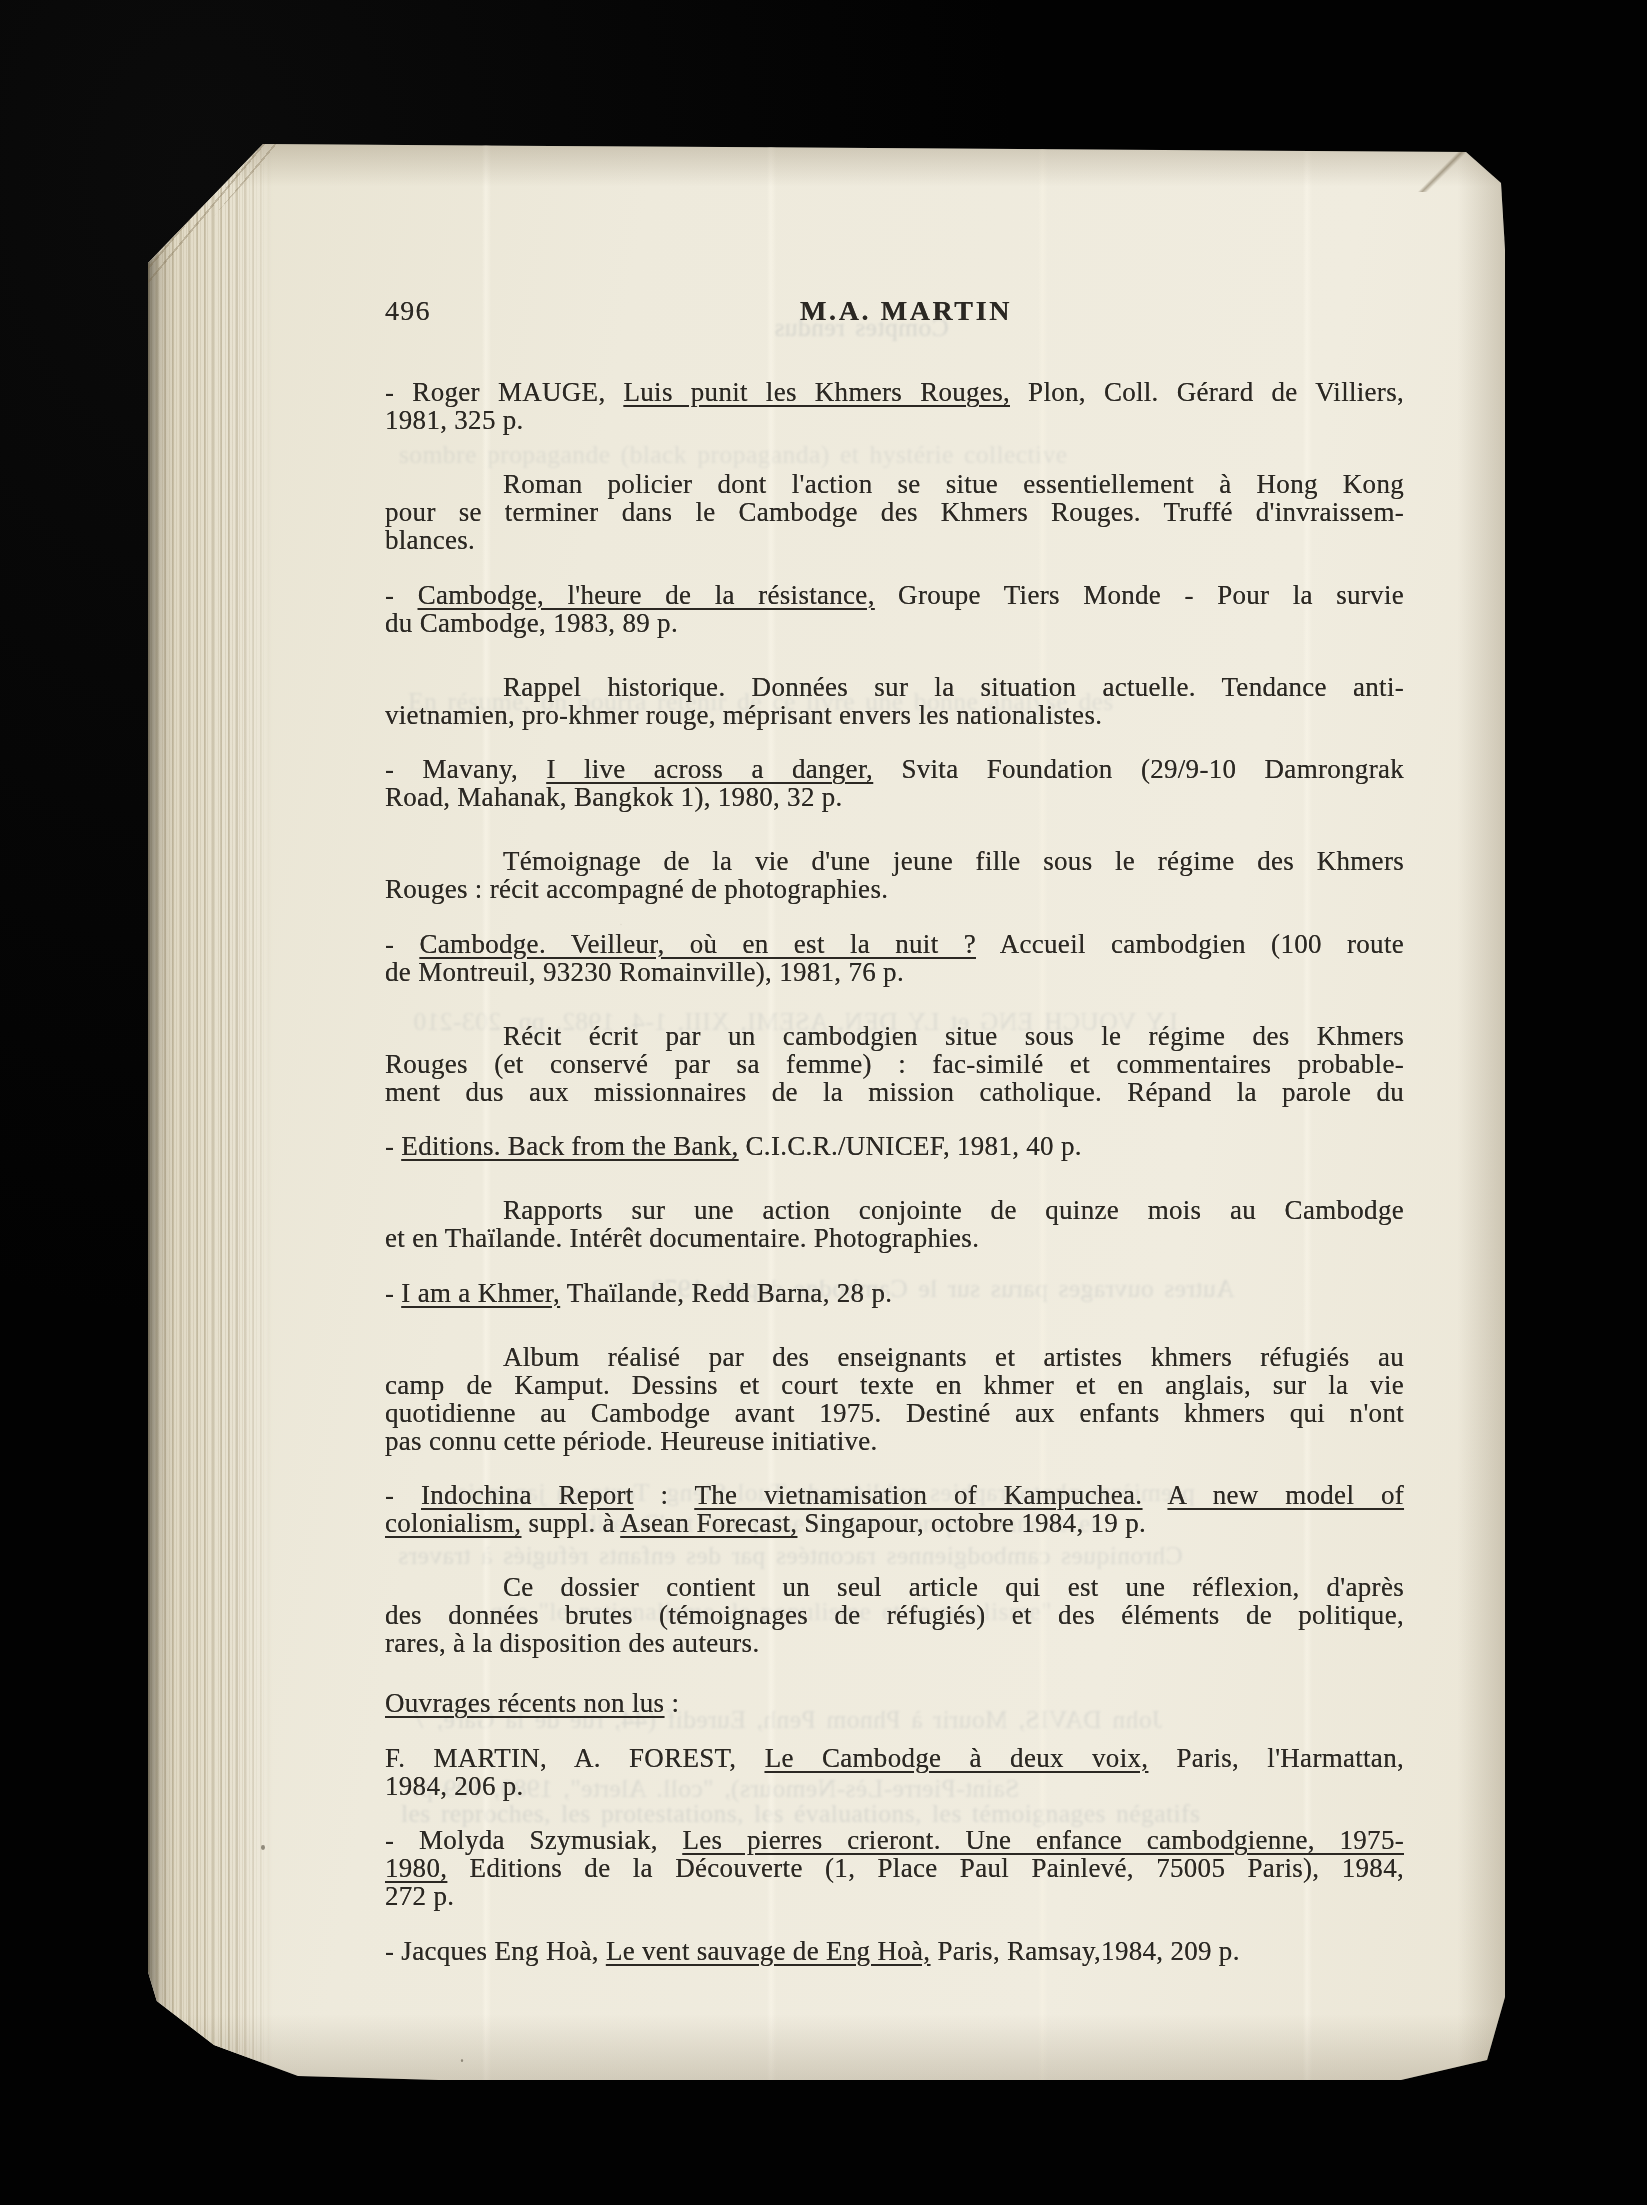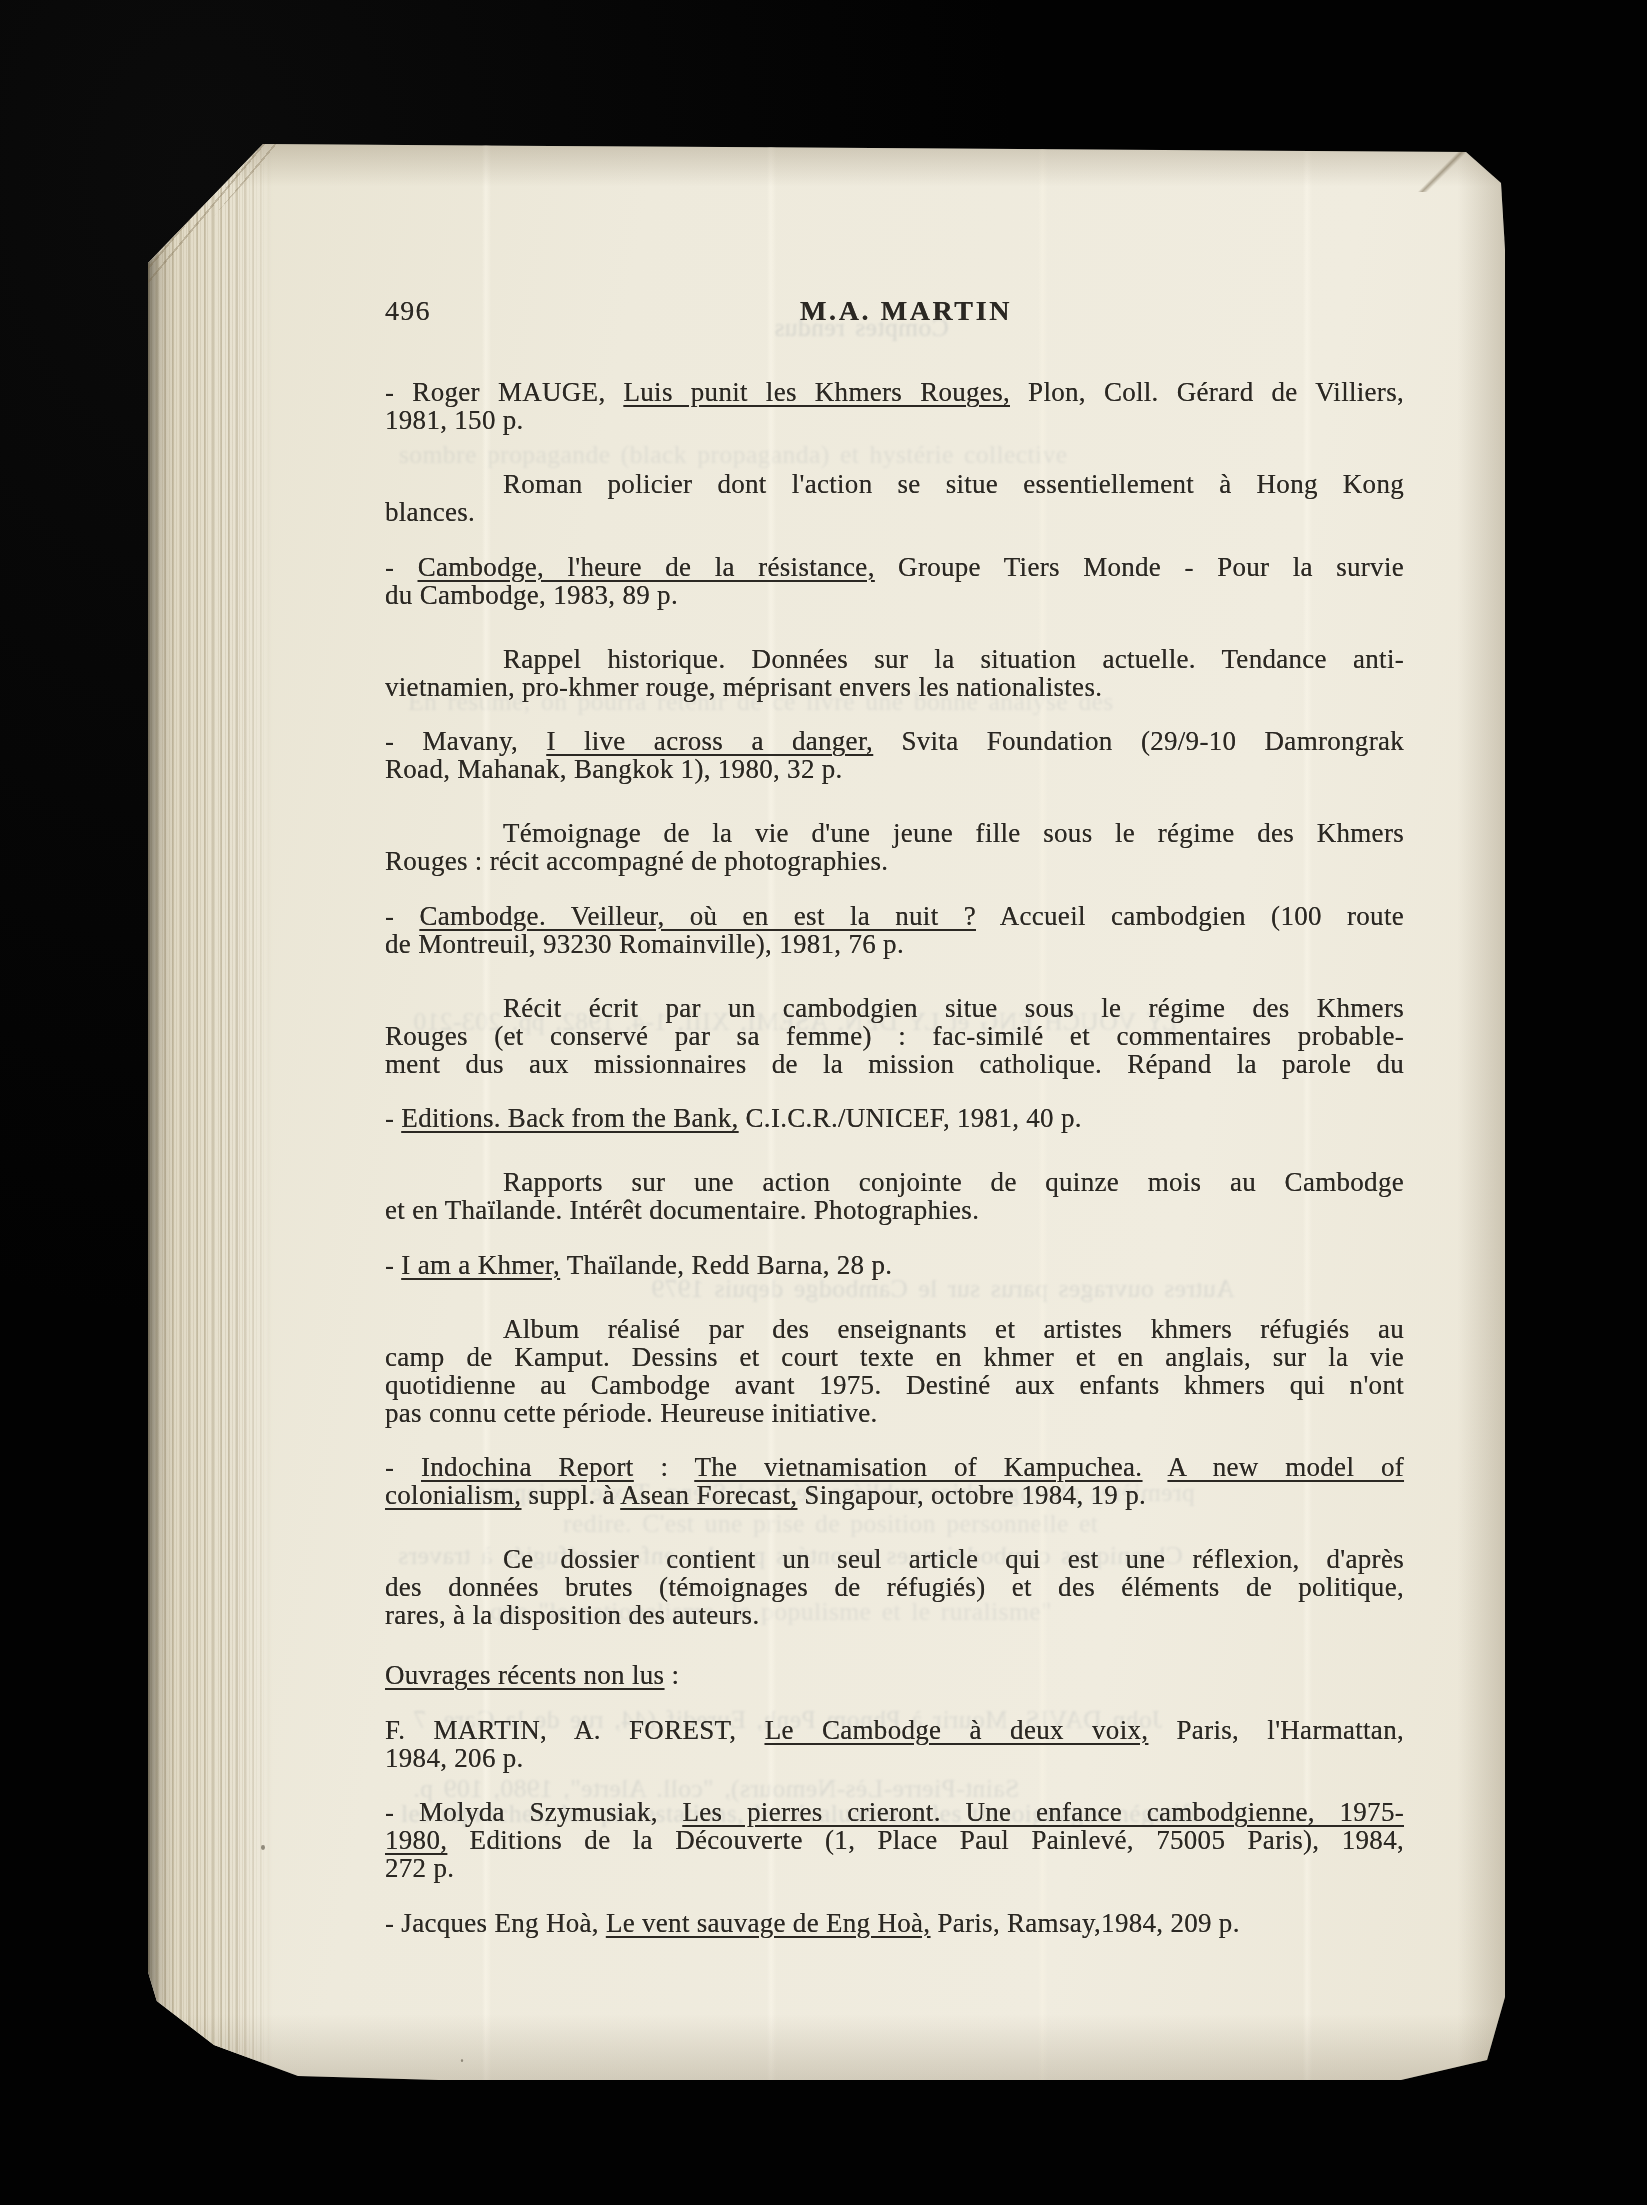--- a/index.html
+++ b/index.html
@@ -86,22 +86,23 @@
   <div class="crease"></div>
 
   <div class="content">
     <div class="pageheader">
       <span class="pagenum">496</span>
       <span class="runtitle">M.A. MARTIN</span>
     </div>
     <div id="blocks">
         <div class="block">
           <div class="line"><span>- Roger MAUGE, </span><span class="u">Luis punit les Khmers Rouges,</span><span> Plon, Coll. Gérard de Villiers,</span></div>
-          <div class="line end"><span>1981, 150 p.</span></div>
+          <div class="line end"><span>1981, 325 p.</span></div>
           <div class="line ind"><span>Roman policier dont l'action se situe essentiellement à Hong Kong</span></div>
+          <div class="line"><span>pour se terminer dans le Cambodge des Khmers Rouges. Truffé d'invraissem-</span></div>
           <div class="line end"><span>blances.</span></div>
         </div>
         <div class="block">
           <div class="line"><span>- </span><span class="u">Cambodge, l'heure de la résistance,</span><span> Groupe Tiers Monde - Pour la survie</span></div>
           <div class="line end"><span>du Cambodge, 1983, 89 p.</span></div>
           <div class="line ind"><span>Rappel historique. Données sur la situation actuelle. Tendance anti-</span></div>
           <div class="line end"><span>vietnamien, pro-khmer rouge, méprisant envers les nationalistes.</span></div>
         </div>
         <div class="block">
           <div class="line"><span>- Mavany, </span><span class="u">I live across a danger,</span><span> Svita Foundation (29/9-10 Damrongrak</span></div>

